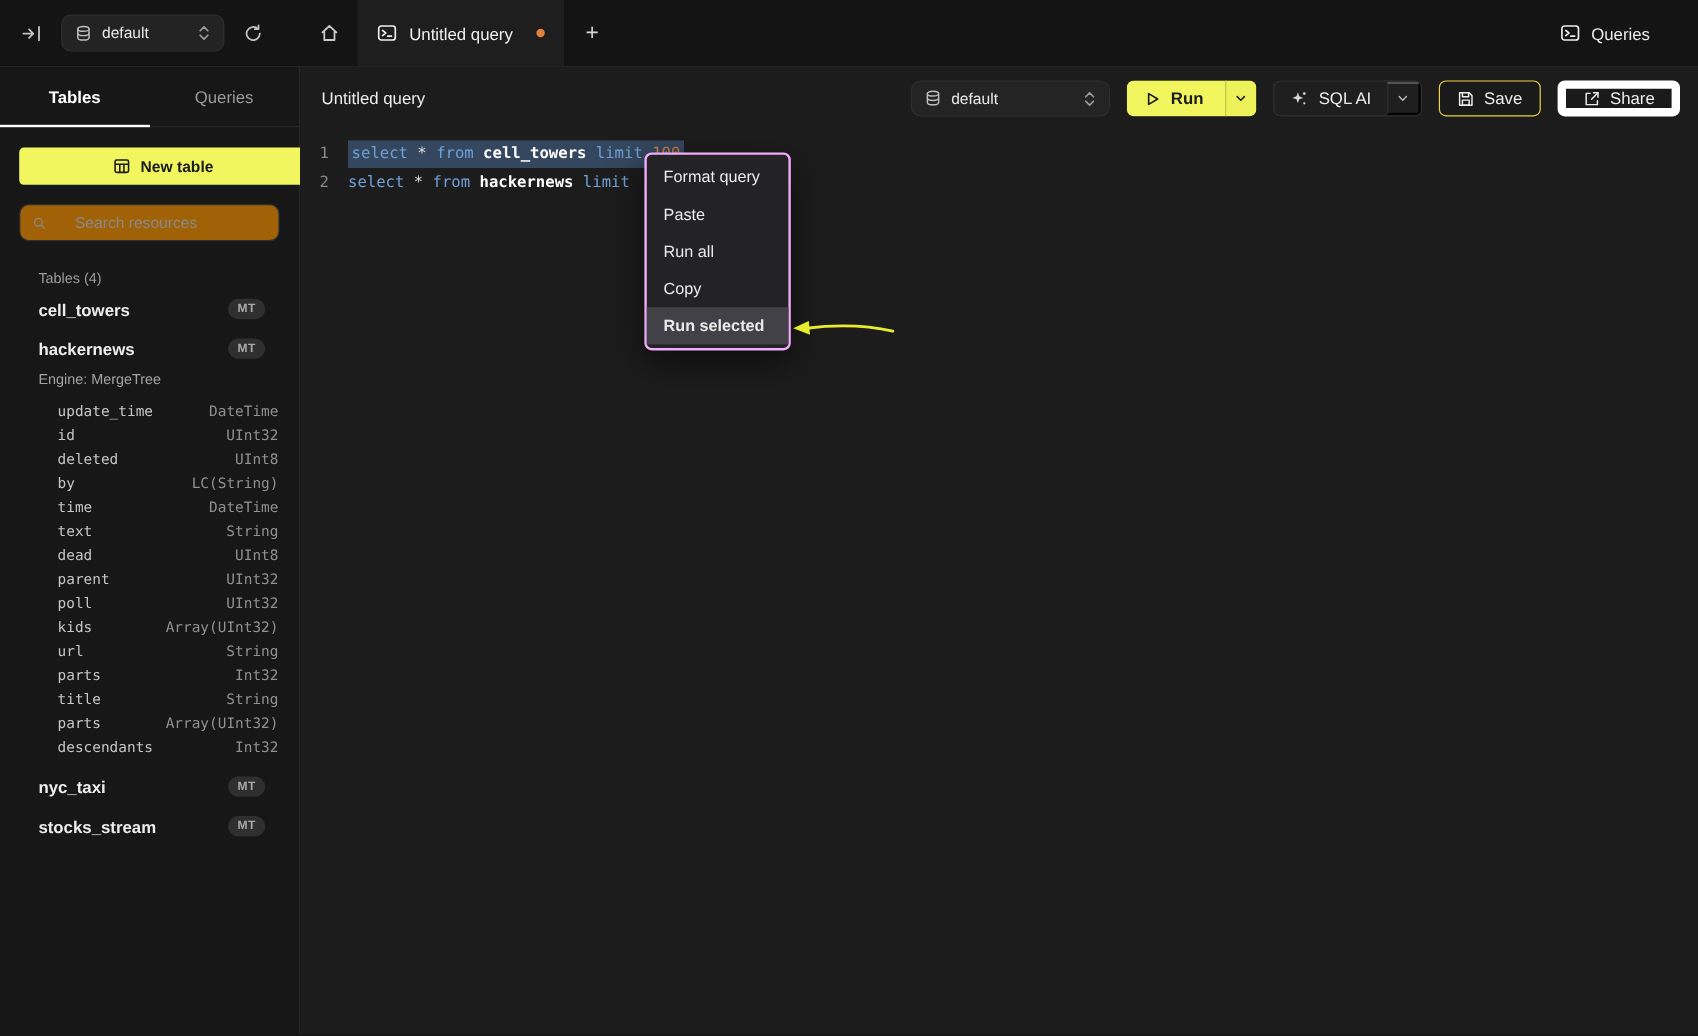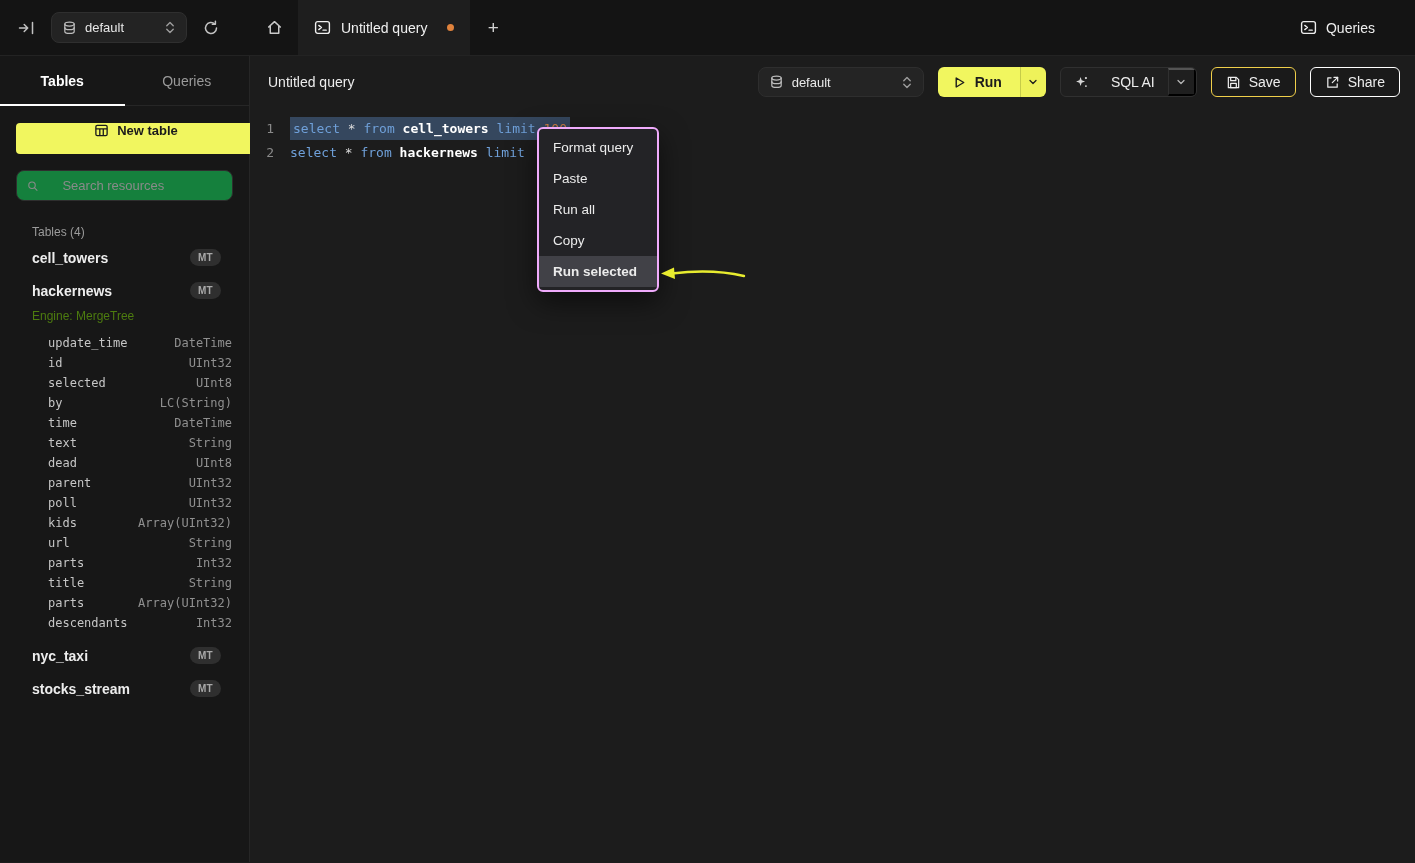--- a/index.html
+++ b/index.html
@@ -27,54 +27,54 @@
   
   .app-body{display:flex;height:806px;}
 
   
   .sidebar{width:250px;flex:none;background:#171717;border-right:1px solid #262626;}
   .side-tabs{height:50px;display:flex;border-bottom:1px solid #262626;}
   .side-tab{flex:1;background:none;border:none;color:#9a9a9a;font-size:14px;cursor:pointer;position:relative;font-family:inherit;}
   .side-tab.active{color:#ffffff;font-weight:700;}
   .side-tab.active::after{content:"";position:absolute;left:0;right:0;bottom:-1px;height:2px;background:#ffffff;}
   .new-table-btn{margin:17px 16px 0;width:240px;height:31px;background:#f1f65f;color:#1b1b1b;border:none;border-radius:4px;
-                 font-size:13px;font-weight:700;font-family:inherit;display:flex;justify-content:center;gap:8px;cursor:pointer;}
-  .search-box{margin:16px 16px 0;height:31px;background:#15803d;border:1px solid #2e2e2e;border-radius:8px;
+                 font-size:13px;font-weight:700;font-family:inherit;display:flex;align-items:center;justify-content:center;gap:8px;cursor:pointer;}
+  .search-box{margin:16px 16px 0;height:31px;background:#a16207;border:1px solid #2e2e2e;border-radius:8px;
               display:flex;align-items:center;gap:24px;padding:0 10px;color:#8a8a8a;}
   .search-box input{background:none;border:none;outline:none;color:#dcdcdc;font-size:13px;width:100%;font-family:inherit;}
   .search-box input::placeholder{color:#8a8a8a;}
   .section-label{margin:24px 0 2px 32px;font-size:12px;color:#9b9b9b;}
   .table-row{height:33px;display:flex;align-items:center;justify-content:space-between;padding:0 28px 0 32px;cursor:pointer;}
   .t-name{font-size:14px;color:#ededed;font-weight:600;}
   .badge{background:#2f2f2f;color:#a9a9a9;font-size:10px;font-weight:700;padding:3px 8px;border-radius:10px;letter-spacing:.3px;}
-  .engine-line{margin:2px 0 10px 32px;font-size:12px;color:#4d7c0f;}
+  .engine-line{margin:2px 0 10px 32px;font-size:12px;color:#a3a3a3;}
   .col-list{margin-bottom:6px;margin-left:16px;}
   .col-row{height:20px;display:flex;align-items:center;justify-content:space-between;padding:0 17px 0 32px;
            font-family:"DejaVu Sans Mono","Liberation Mono",monospace;font-size:12px;}
   .c-name{color:#c6c6c6;}
   .c-type{color:#909090;}
 
   
   .main{flex:1;background:#1c1c1c;display:flex;flex-direction:column;}
   .main-header{height:52px;display:flex;align-items:center;padding:0 15px 0 18px;}
   .q-title{font-size:14px;font-weight:400;color:#ededed;}
   .controls{margin-left:auto;display:flex;align-items:center;gap:14px;}
   .ctl-select{width:166px;height:30px;background:#242424;border:1px solid #2e2e2e;border-radius:8px;display:flex;align-items:center;gap:8px;
               padding:0 10px;font-size:13px;color:#e9e9e9;cursor:pointer;font-family:inherit;}
   .ctl-select .lbl{flex:1;text-align:left;}
   .run-split{display:flex;height:30px;border-radius:6px;overflow:hidden;}
   .run-main{display:flex;align-items:center;gap:8px;background:#f1f65f;border:none;color:#1c1c1c;font-size:14px;font-weight:700;
             padding:0 18px 0 14px;cursor:pointer;font-family:inherit;}
   .run-caret{width:26px;background:#eef25a;border:none;border-left:1px solid #c6cc49;display:flex;align-items:center;justify-content:center;color:#1c1c1c;cursor:pointer;}
   .sqlai-btn{display:flex;align-items:stretch;height:30px;background:#1f1f1f;border:1px solid #303030;border-radius:6px;color:#ededed;cursor:pointer;overflow:hidden;}
-  .sqlai-main{display:flex;align-items:center;gap:22px;padding:0 13px;font-size:14px;}
+  .sqlai-main{display:flex;align-items:center;gap:9px;padding:0 13px;font-size:14px;}
   .sqlai-caret{width:28px;border-left:1px solid #303030;display:flex;align-items:center;justify-content:center;color:#b9b9b9;}
   .save-btn{display:flex;align-items:center;gap:8px;height:30px;background:#1a1a1a;border:1.5px solid #f0cf4a;border-radius:6px;
             color:#ededed;font-size:14px;padding:0 14px;cursor:pointer;font-family:inherit;}
-  .share-btn{display:flex;align-items:center;gap:8px;height:30px;background:#1a1a1a;border:1px solid #ffffff;border-radius:6px;
+  .share-btn{display:flex;align-items:center;gap:8px;height:30px;background:#1a1a1a;border:7px solid #ffffff;border-radius:6px;
              color:#ededed;font-size:14px;padding:0 14px;cursor:pointer;font-family:inherit;}
 
   
   .editor{position:relative;flex:1;padding:8px 0 0 16px;font-family:"DejaVu Sans Mono","Liberation Mono",monospace;font-size:13px;}
   .code-line{display:flex;height:24px;align-items:center;}
   .ln{width:8px;text-align:right;color:#8a8a8a;flex:none;}
   .code{margin-left:16px;white-space:pre;}
   .sel{background:#35475e;padding:4px 3px;}
   .kw{color:#6fa0d9;}
   .op{color:#dcdcdc;}
@@ -186,21 +186,21 @@
         <div class="col-list">
           <div class="col-row">
               <span class="c-name">update_time</span>
               <span class="c-type">DateTime</span>
             </div>
           <div class="col-row">
               <span class="c-name">id</span>
               <span class="c-type">UInt32</span>
             </div>
           <div class="col-row">
-              <span class="c-name">selected</span>
+              <span class="c-name">deleted</span>
               <span class="c-type">UInt8</span>
             </div>
           <div class="col-row">
               <span class="c-name">by</span>
               <span class="c-type">LC(String)</span>
             </div>
           <div class="col-row">
               <span class="c-name">time</span>
               <span class="c-type">DateTime</span>
             </div>

